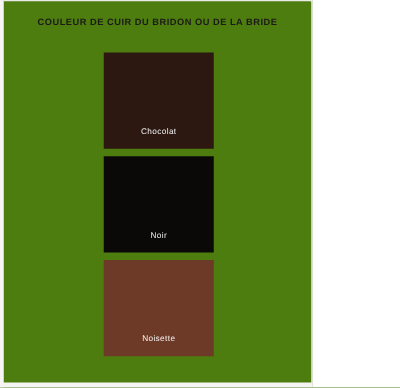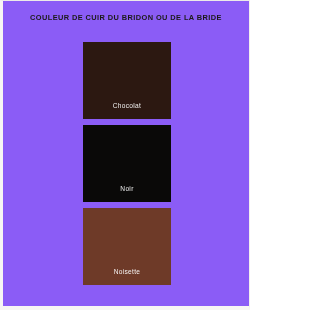--- a/index.html
+++ b/index.html
@@ -73,21 +73,21 @@
     opacity: 0.93;
     padding-bottom: 9px;
     line-height: 8px;
     font-family: "Liberation Sans", sans-serif;
     pointer-events: none;
   }
 </style>
 </head>
 <body>
 
-<div id="swatch-page" style="background-color: #8b5cf6;">
+<div id="swatch-page" style="background-color: #4d7c0f;">
 
   <div id="page-title" style="color: rgb(27, 26, 24);">COULEUR DE CUIR DU BRIDON OU DE LA BRIDE</div>
 
   <div id="swatch-stack">
 
     <div class="swatch" style="background-color: rgb(44, 24, 17);">
       <span class="swatch-label" style="color: rgb(255, 255, 255);">Chocolat</span>
     </div>
 
     <div class="swatch" style="background-color: rgb(10, 9, 8);">

